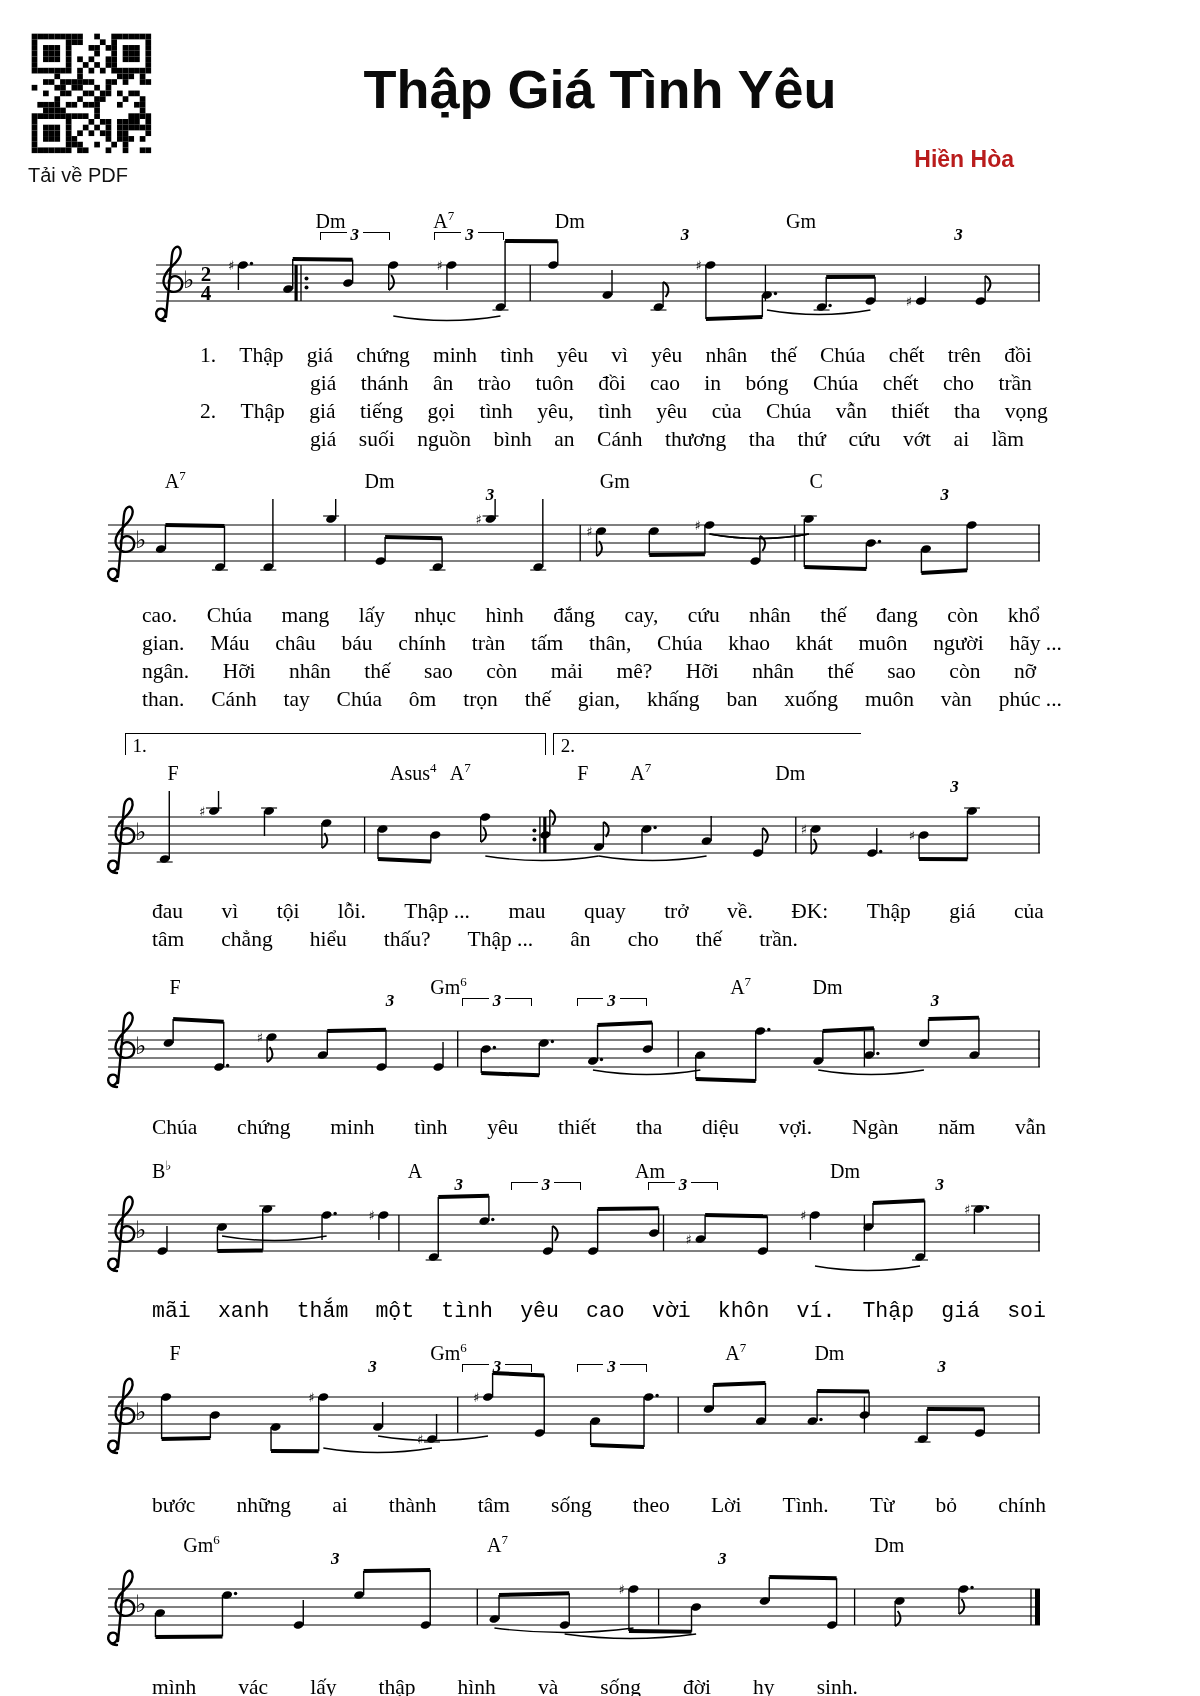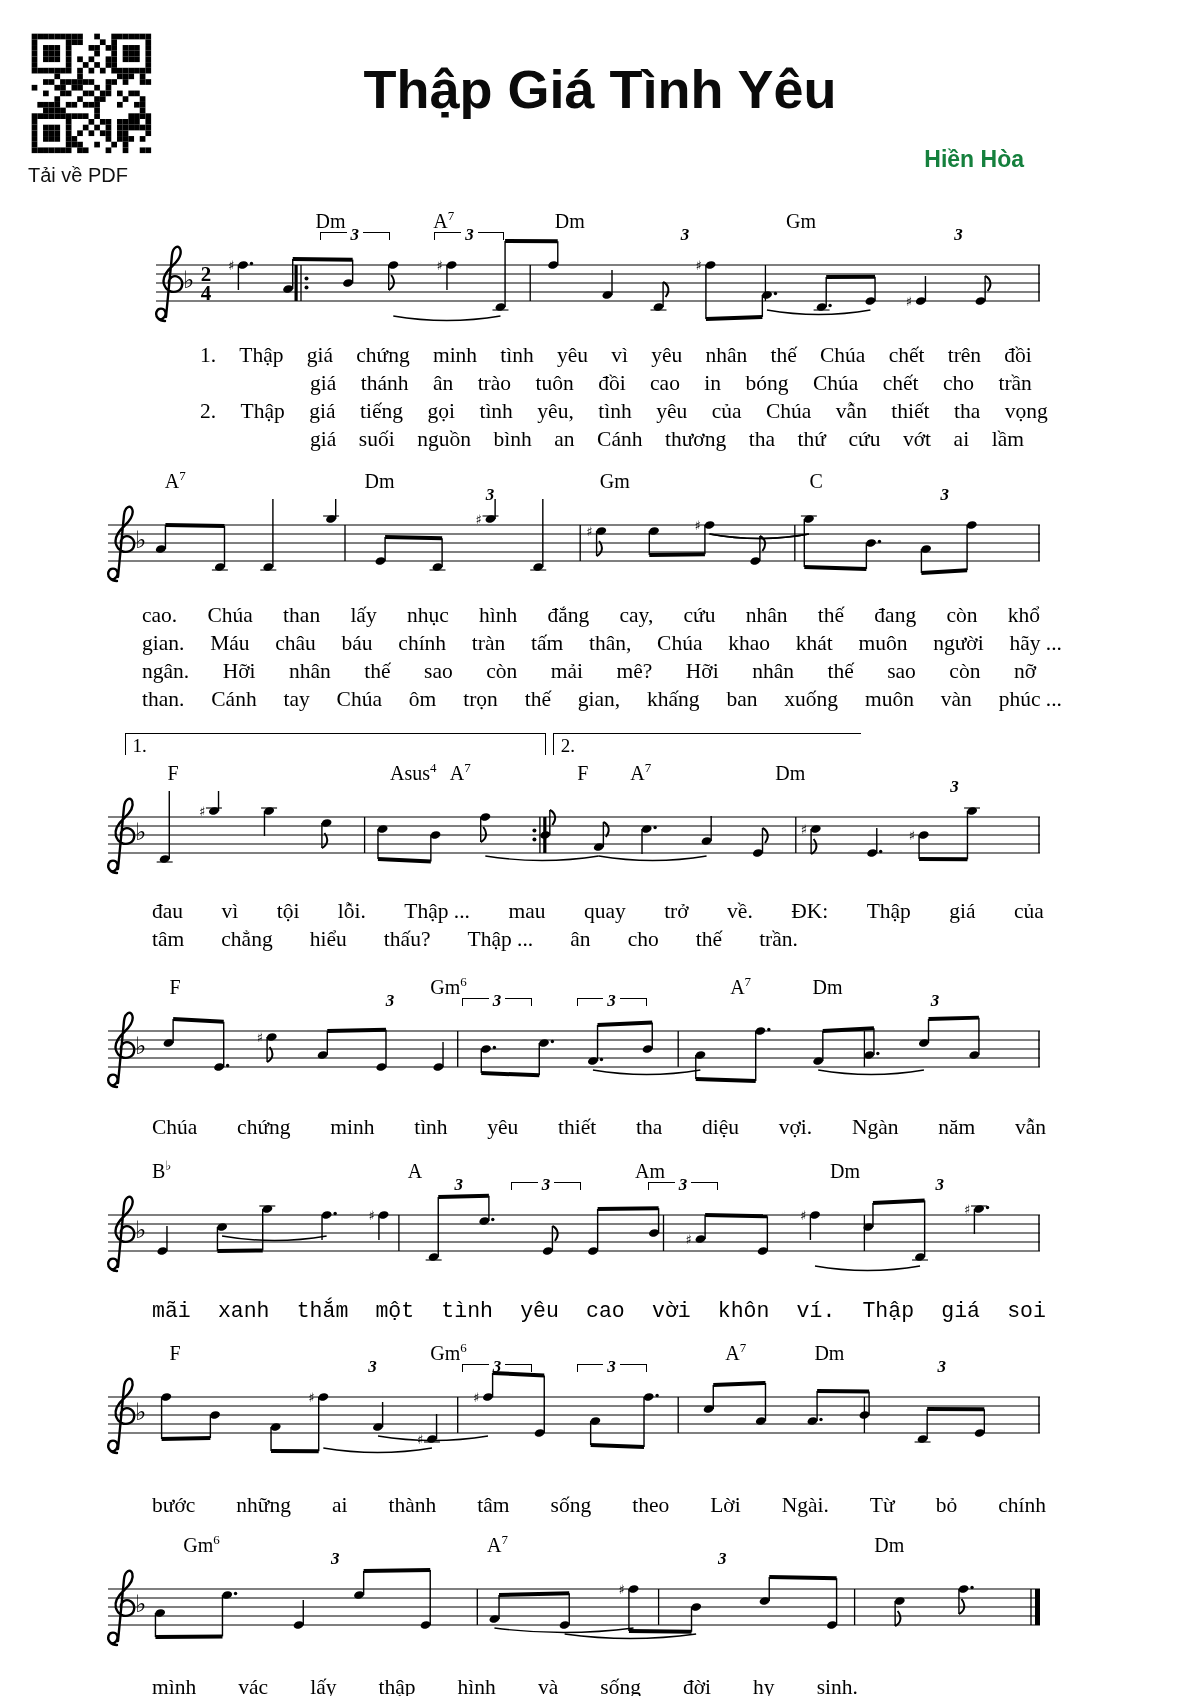--- a/index.html
+++ b/index.html
@@ -10,22 +10,22 @@
   }
   
   .qr-wrap{position:absolute;top:30px;left:28px;width:140px;text-align:left}
   .qr-box{width:128px;height:128px}
   .qr-caption{font-family:"Liberation Sans",sans-serif;font-size:20px;color:#111;margin-top:2px}
   .page-title{
     position:absolute;top:58px;left:0;right:0;margin:0;text-align:center;
     font-family:"Liberation Sans",sans-serif;font-weight:700;font-size:54px;color:#0a0a0a;
   }
   .author{
-    position:absolute;top:146px;right:176px;
-    font-family:"Liberation Sans",sans-serif;font-weight:700;font-size:23px;color:#15803d;
+    position:absolute;top:146px;right:186px;
+    font-family:"Liberation Sans",sans-serif;font-weight:700;font-size:23px;color:#b91c1c;
   }
   
   .score{position:absolute;top:205px;left:100px;width:980px}
   .system{position:relative}
   .volta-row{position:relative;height:24px}
   .volta{position:absolute;top:0;border-top:1.6px solid #000;border-left:1.6px solid #000;
          height:22px;box-sizing:border-box;padding:1px 0 0 7px;font-size:19px;font-family:"Liberation Serif",serif}
   .volta.closed{border-right:1.6px solid #000}
   .chords{position:relative;height:34px;z-index:2}
   .chord{position:absolute;bottom:6px;font-size:20px;font-family:"Liberation Serif",serif;white-space:nowrap}
@@ -534,21 +534,21 @@
           <line x1="867.1003633975982" y1="26" x2="867.1003633975982" y2="71.13736200332642" stroke="#000" stroke-width="1.4"></line>
           <line x1="821.4061972141266" y1="74" x2="867.1003633975982" y2="71.13736200332642" stroke="#000" stroke-width="4"></line>
           <path d="M 609.509729385376 35 Q 659.1979968547821 44 708.8862643241882 35" fill="none" stroke="#000" stroke-width="1.4"></path>
           <path d="M 609.509729385376 35 Q 659.1979968547821 44 708.8862643241882 35" fill="none" stroke="#000" stroke-width="1.4"></path>
         </g>
       </svg>
       <div class="lyrics" style="margin-top: 6px;">
         <div class="lyr" style="padding-left: 42px; padding-right: 40px;">
           <span>cao.</span>
           <span>Chúa</span>
-          <span>than</span>
+          <span>mang</span>
           <span>lấy</span>
           <span>nhục</span>
           <span>hình</span>
           <span>đắng</span>
           <span>cay,</span>
           <span>cứu</span>
           <span>nhân</span>
           <span>thế</span>
           <span>đang</span>
           <span>còn</span>
@@ -1043,21 +1043,21 @@
       <div class="lyrics" style="margin-top: 24px;">
         <div class="lyr" style="padding-left: 52px; padding-right: 34px;">
           <span>bước</span>
           <span>những</span>
           <span>ai</span>
           <span>thành</span>
           <span>tâm</span>
           <span>sống</span>
           <span>theo</span>
           <span>Lời</span>
-          <span>Ngài.</span>
+          <span>Tình.</span>
           <span>Từ</span>
           <span>bỏ</span>
           <span>chính</span>
         </div>
       </div>
     </section>
     <section class="system" style="margin-bottom: 0px;">
       <div class="chords">
         <span class="chord" style="left: 8.5%;">Gm<sup>6</sup></span>
         <span class="chord" style="left: 39.5%;">A<sup>7</sup></span>

